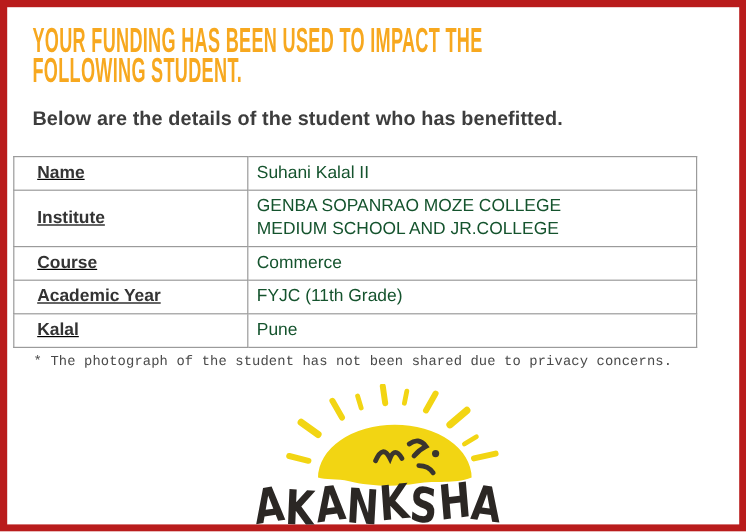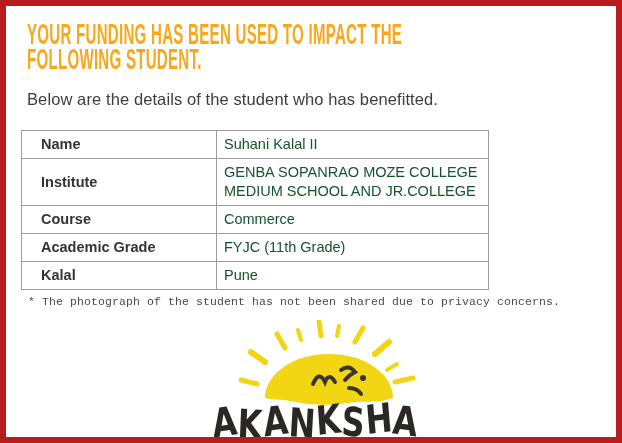--- a/index.html
+++ b/index.html
@@ -24,30 +24,31 @@
     color:#f7a81f;
     letter-spacing:0.5px;
     white-space:nowrap;
     transform:scaleX(0.52);
     transform-origin:0 0;
   }
 
   
   .subtitle {
     position:absolute; left:21px; top:84px; margin:0;
-    font-size:16.5px; font-weight:400; color:#3d3d3d;
+    font-size:16.5px; font-weight:700; color:#3d3d3d;
     letter-spacing:0.1px;
   }
 
   
   .student-table {
-    position:absolute; left:15px; top:124px;
-    width:468px;
+    position:absolute; left:5px; top:124px;
+    width:570px;
     border-collapse:collapse;
     table-layout:fixed;
+    text-decoration:underline;
   }
   .student-table td {
     border:1px solid #9b9b9b;
     vertical-align:middle;
     font-size:14.5px;
     line-height:19px;
   }
   .student-table td.lbl {
     padding:4px 8px 4px 19px;
     font-weight:700;
@@ -109,21 +110,21 @@
       </tr>
       <tr>
         <td class="lbl">Institute</td>
         <td class="valcell"><span class="vtext">GENBA SOPANRAO MOZE COLLEGE MEDIUM SCHOOL AND JR.COLLEGE</span></td>
       </tr>
       <tr>
         <td class="lbl">Course</td>
         <td class="valcell"><span class="vtext">Commerce</span></td>
       </tr>
       <tr>
-        <td class="lbl">Academic Grade</td>
+        <td class="lbl">Academic Year</td>
         <td class="valcell"><span class="vtext">FYJC (11th Grade)</span></td>
       </tr>
       <tr>
         <td class="lbl">Kalal</td>
         <td class="valcell"><span class="vtext">Pune</span></td>
       </tr>
     </tbody>
   </table>
 
   <p class="footnote">* The photograph of the student has not been shared due to privacy concerns.</p>

